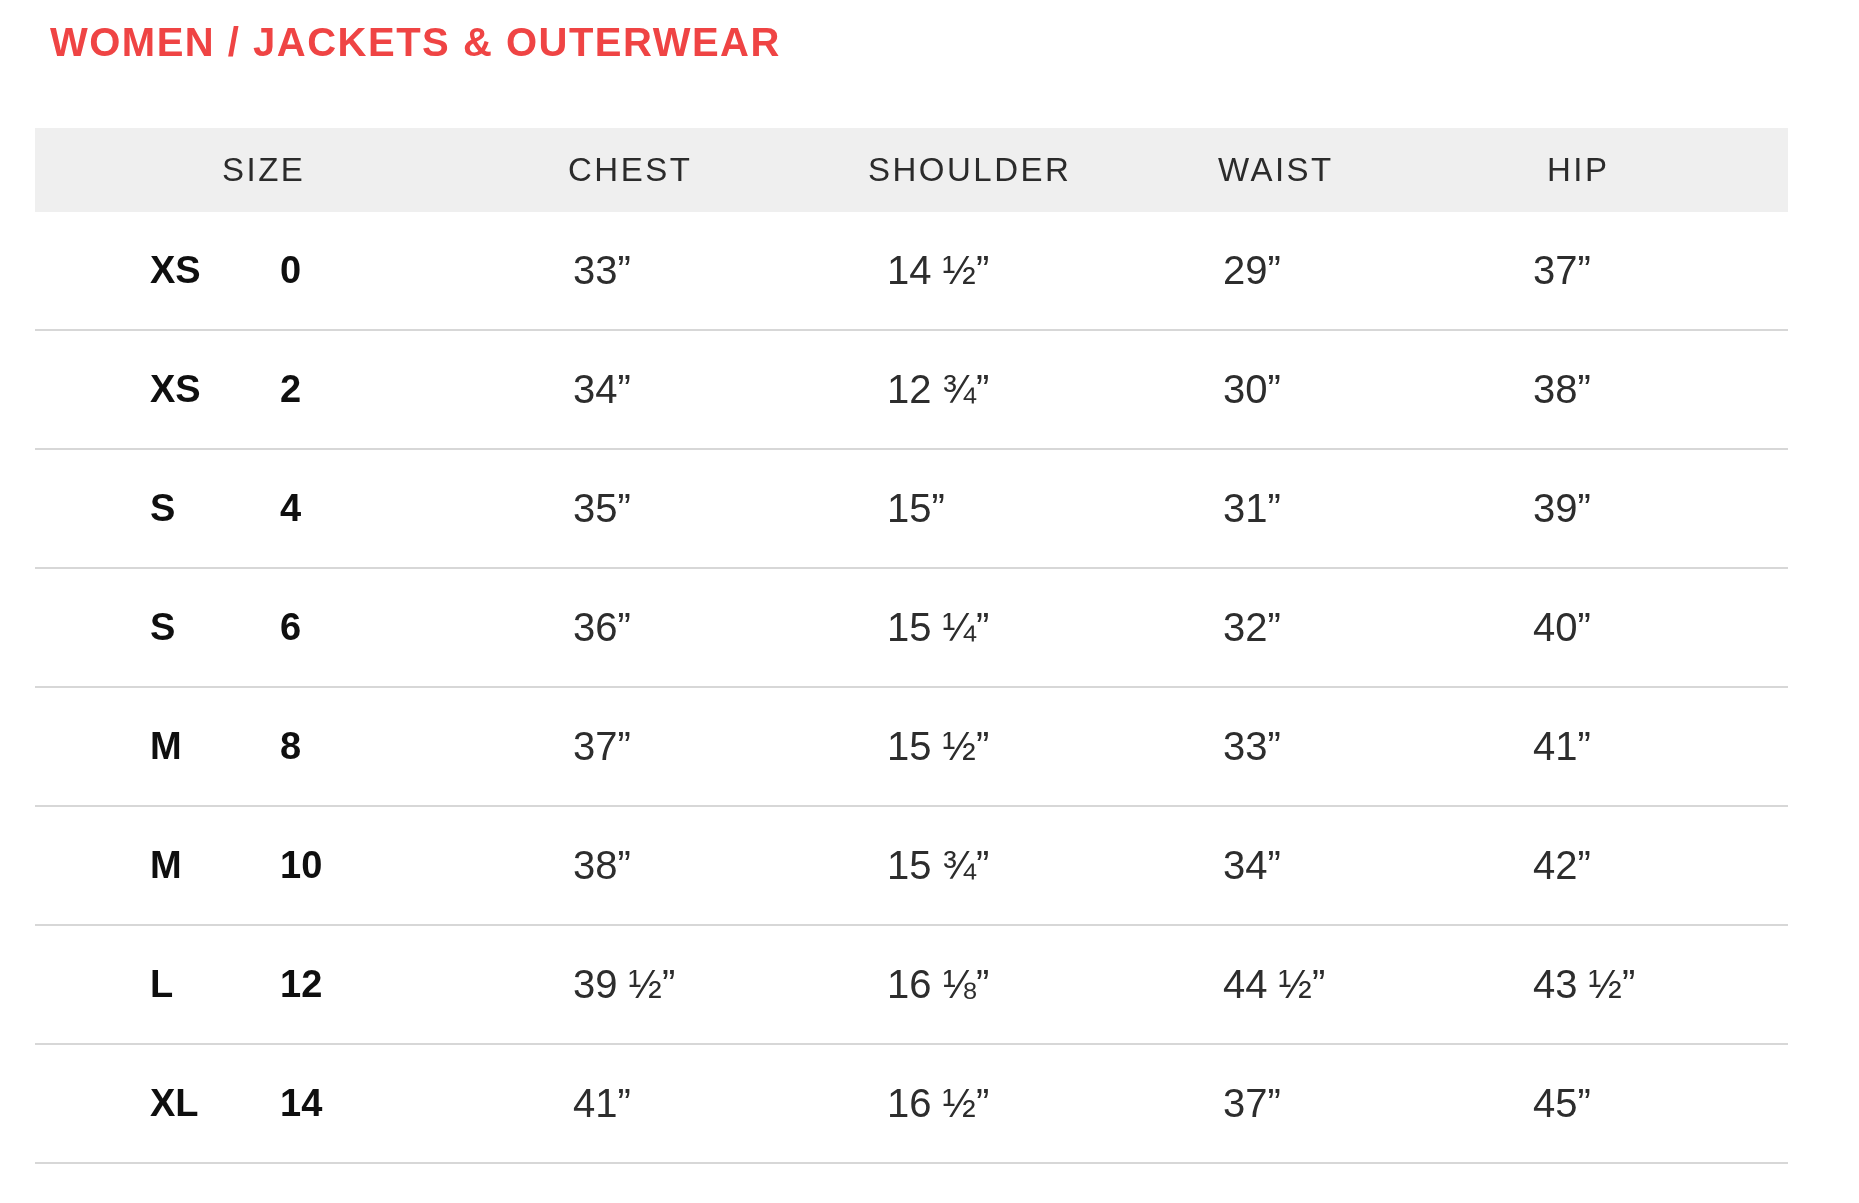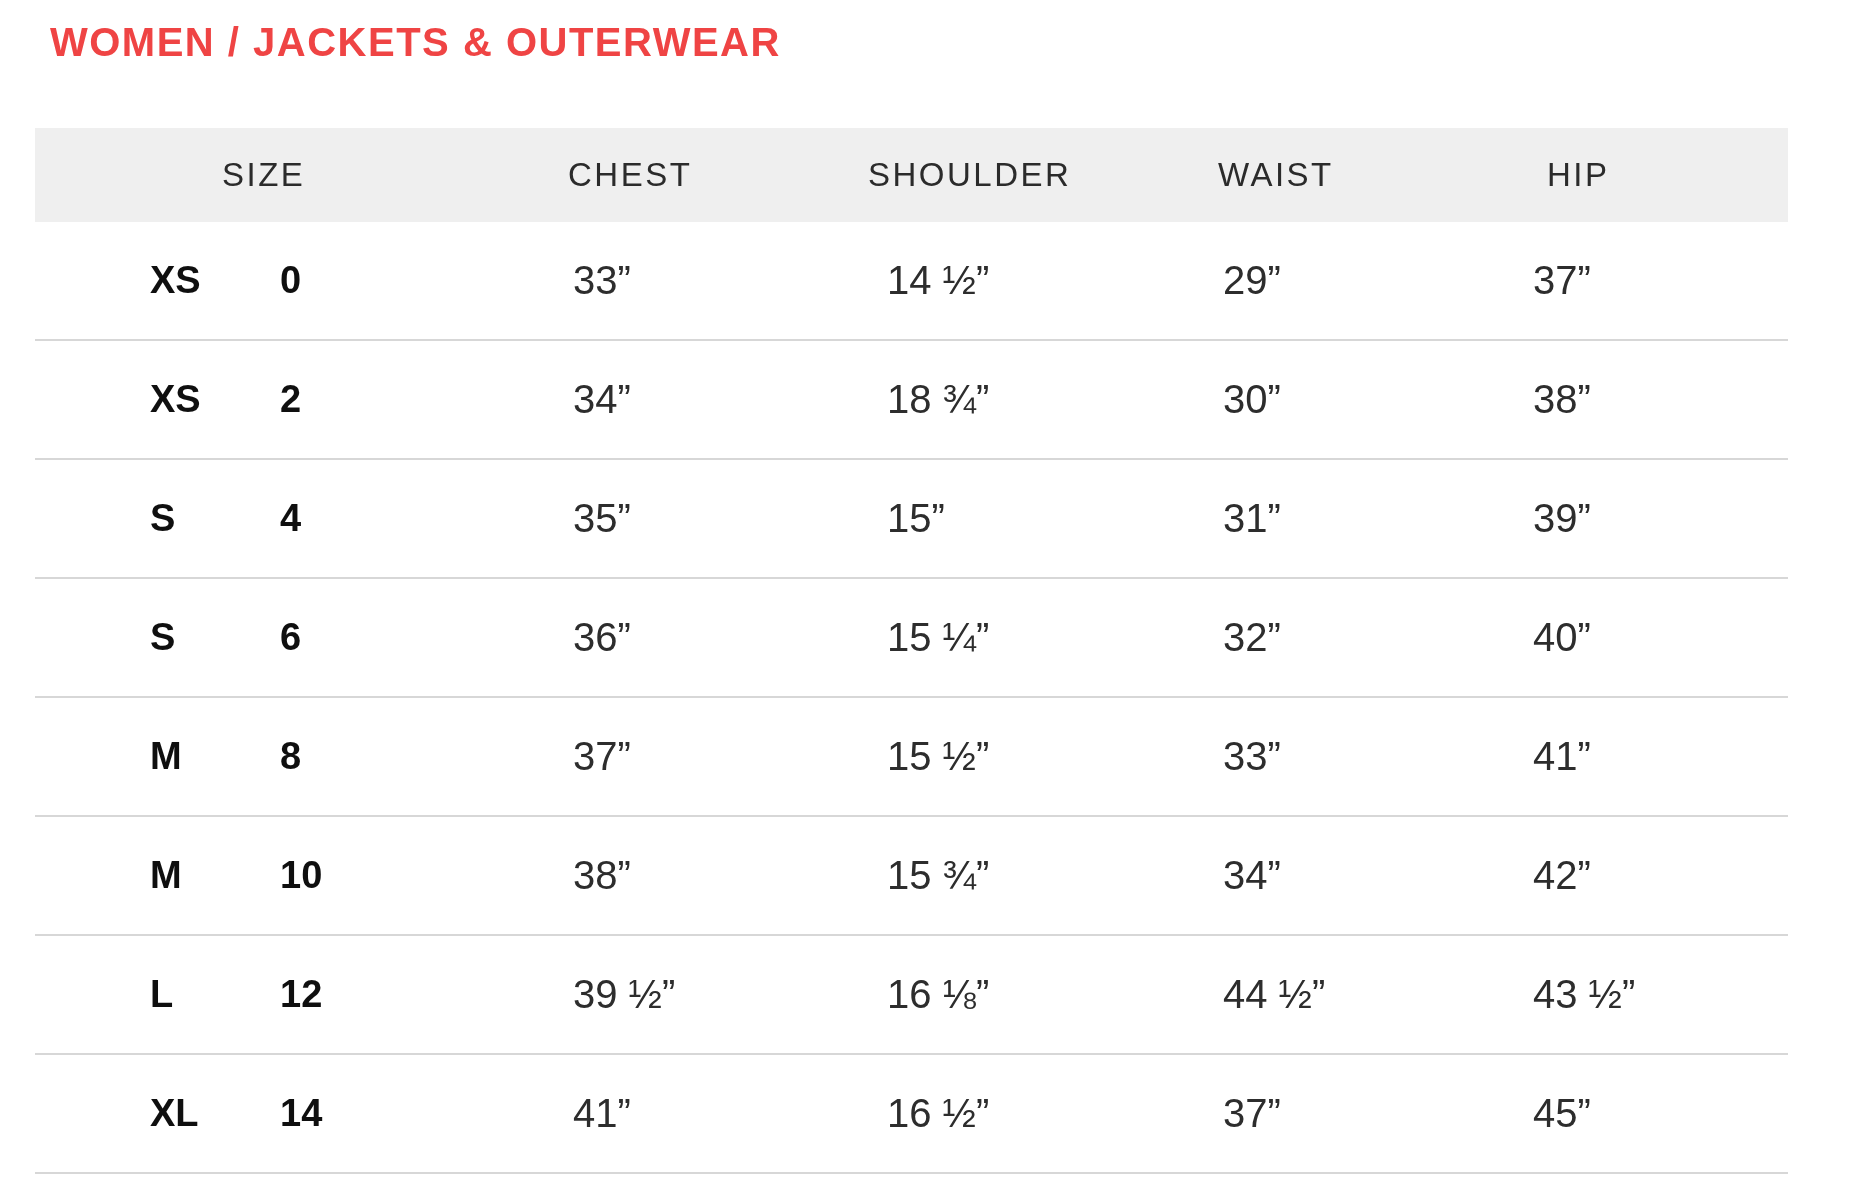--- a/index.html
+++ b/index.html
@@ -27,21 +27,21 @@
     white-space: nowrap;
   }
   .size-table {
     position: absolute;
     left: 35px;
     top: 128px;
     width: 1753px;
   }
   .thead {
     position: relative;
-    height: 94px;
+    height: 84px;
     background: #efefef;
   }
   .th {
     position: absolute;
     top: 50%;
     transform: translateY(-50%);
     font-size: 33px;
     font-weight: 400;
     letter-spacing: 2.5px;
     color: #2b2b2b;
@@ -104,21 +104,21 @@
           <span class="cell cell-number">0</span>
           <span class="cell cell-chest">33”</span>
           <span class="cell cell-shoulder">14 ½”</span>
           <span class="cell cell-waist">29”</span>
           <span class="cell cell-hip">37”</span>
         </div>
         <div class="row">
           <span class="cell cell-letter">XS</span>
           <span class="cell cell-number">2</span>
           <span class="cell cell-chest">34”</span>
-          <span class="cell cell-shoulder">18 ¾”</span>
+          <span class="cell cell-shoulder">12 ¾”</span>
           <span class="cell cell-waist">30”</span>
           <span class="cell cell-hip">38”</span>
         </div>
         <div class="row">
           <span class="cell cell-letter">S</span>
           <span class="cell cell-number">4</span>
           <span class="cell cell-chest">35”</span>
           <span class="cell cell-shoulder">15”</span>
           <span class="cell cell-waist">31”</span>
           <span class="cell cell-hip">39”</span>

